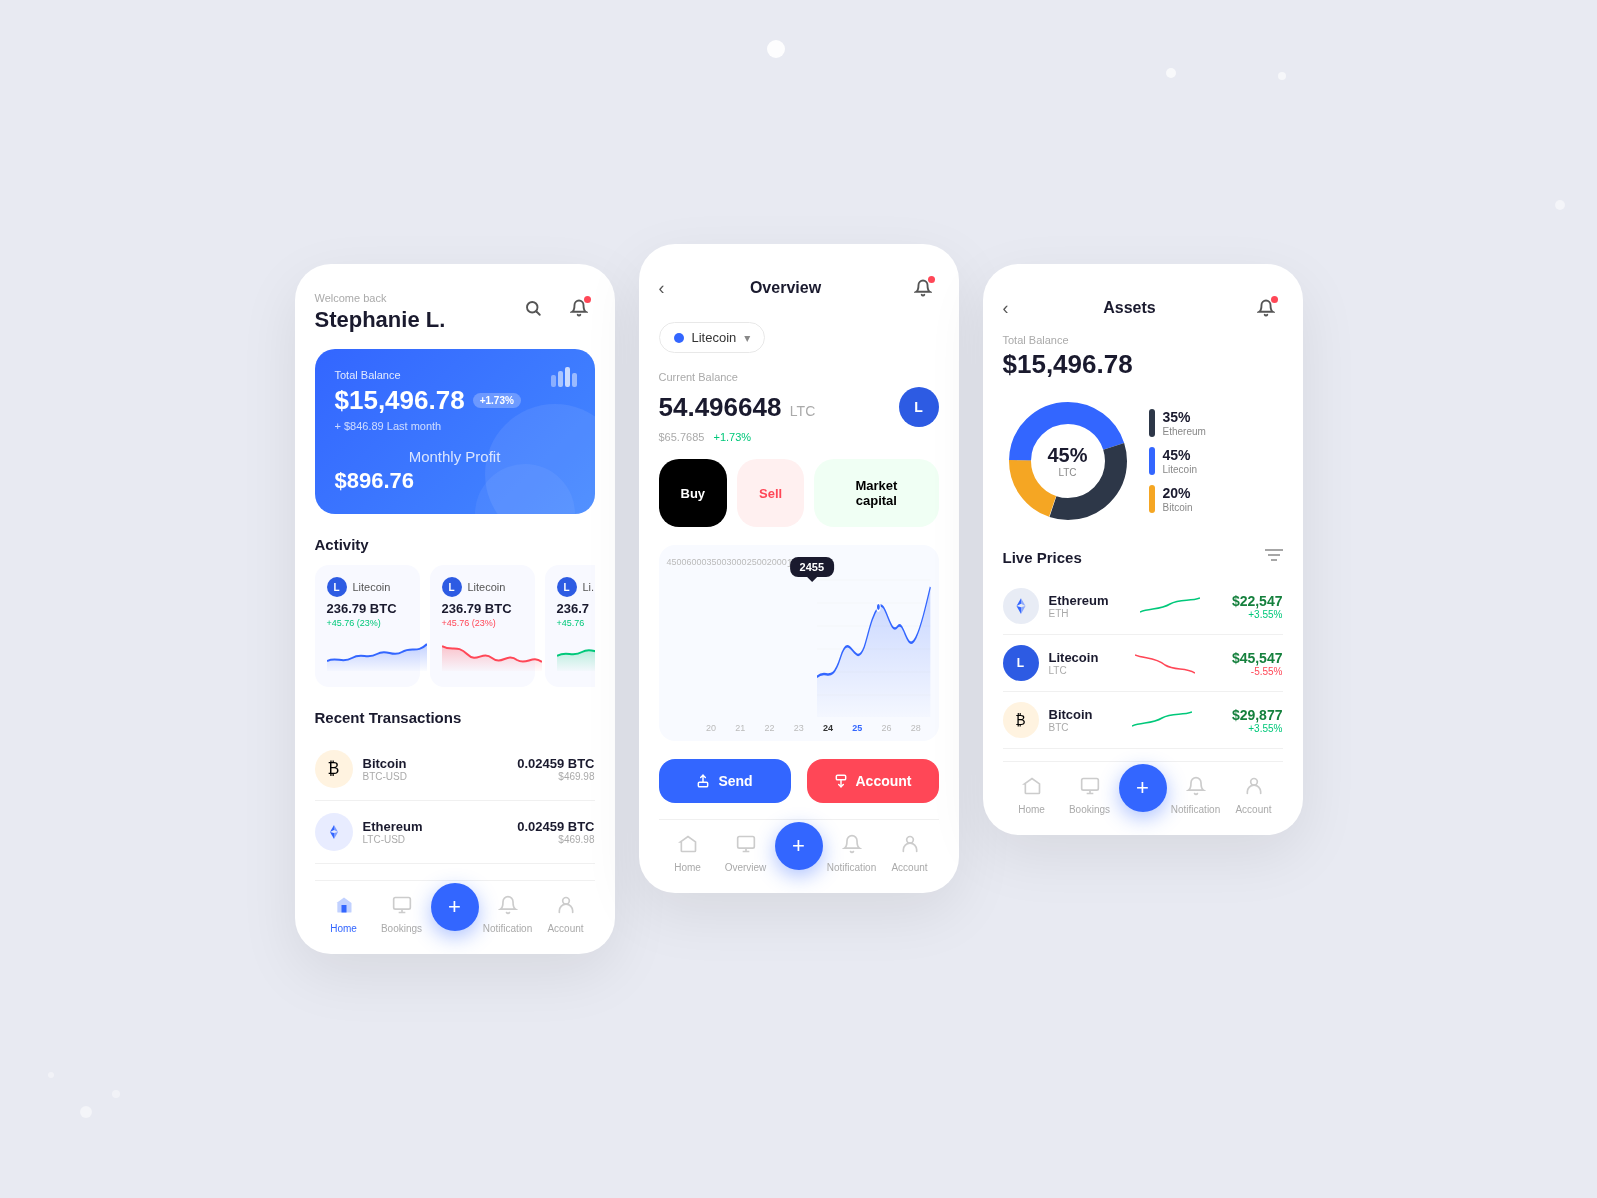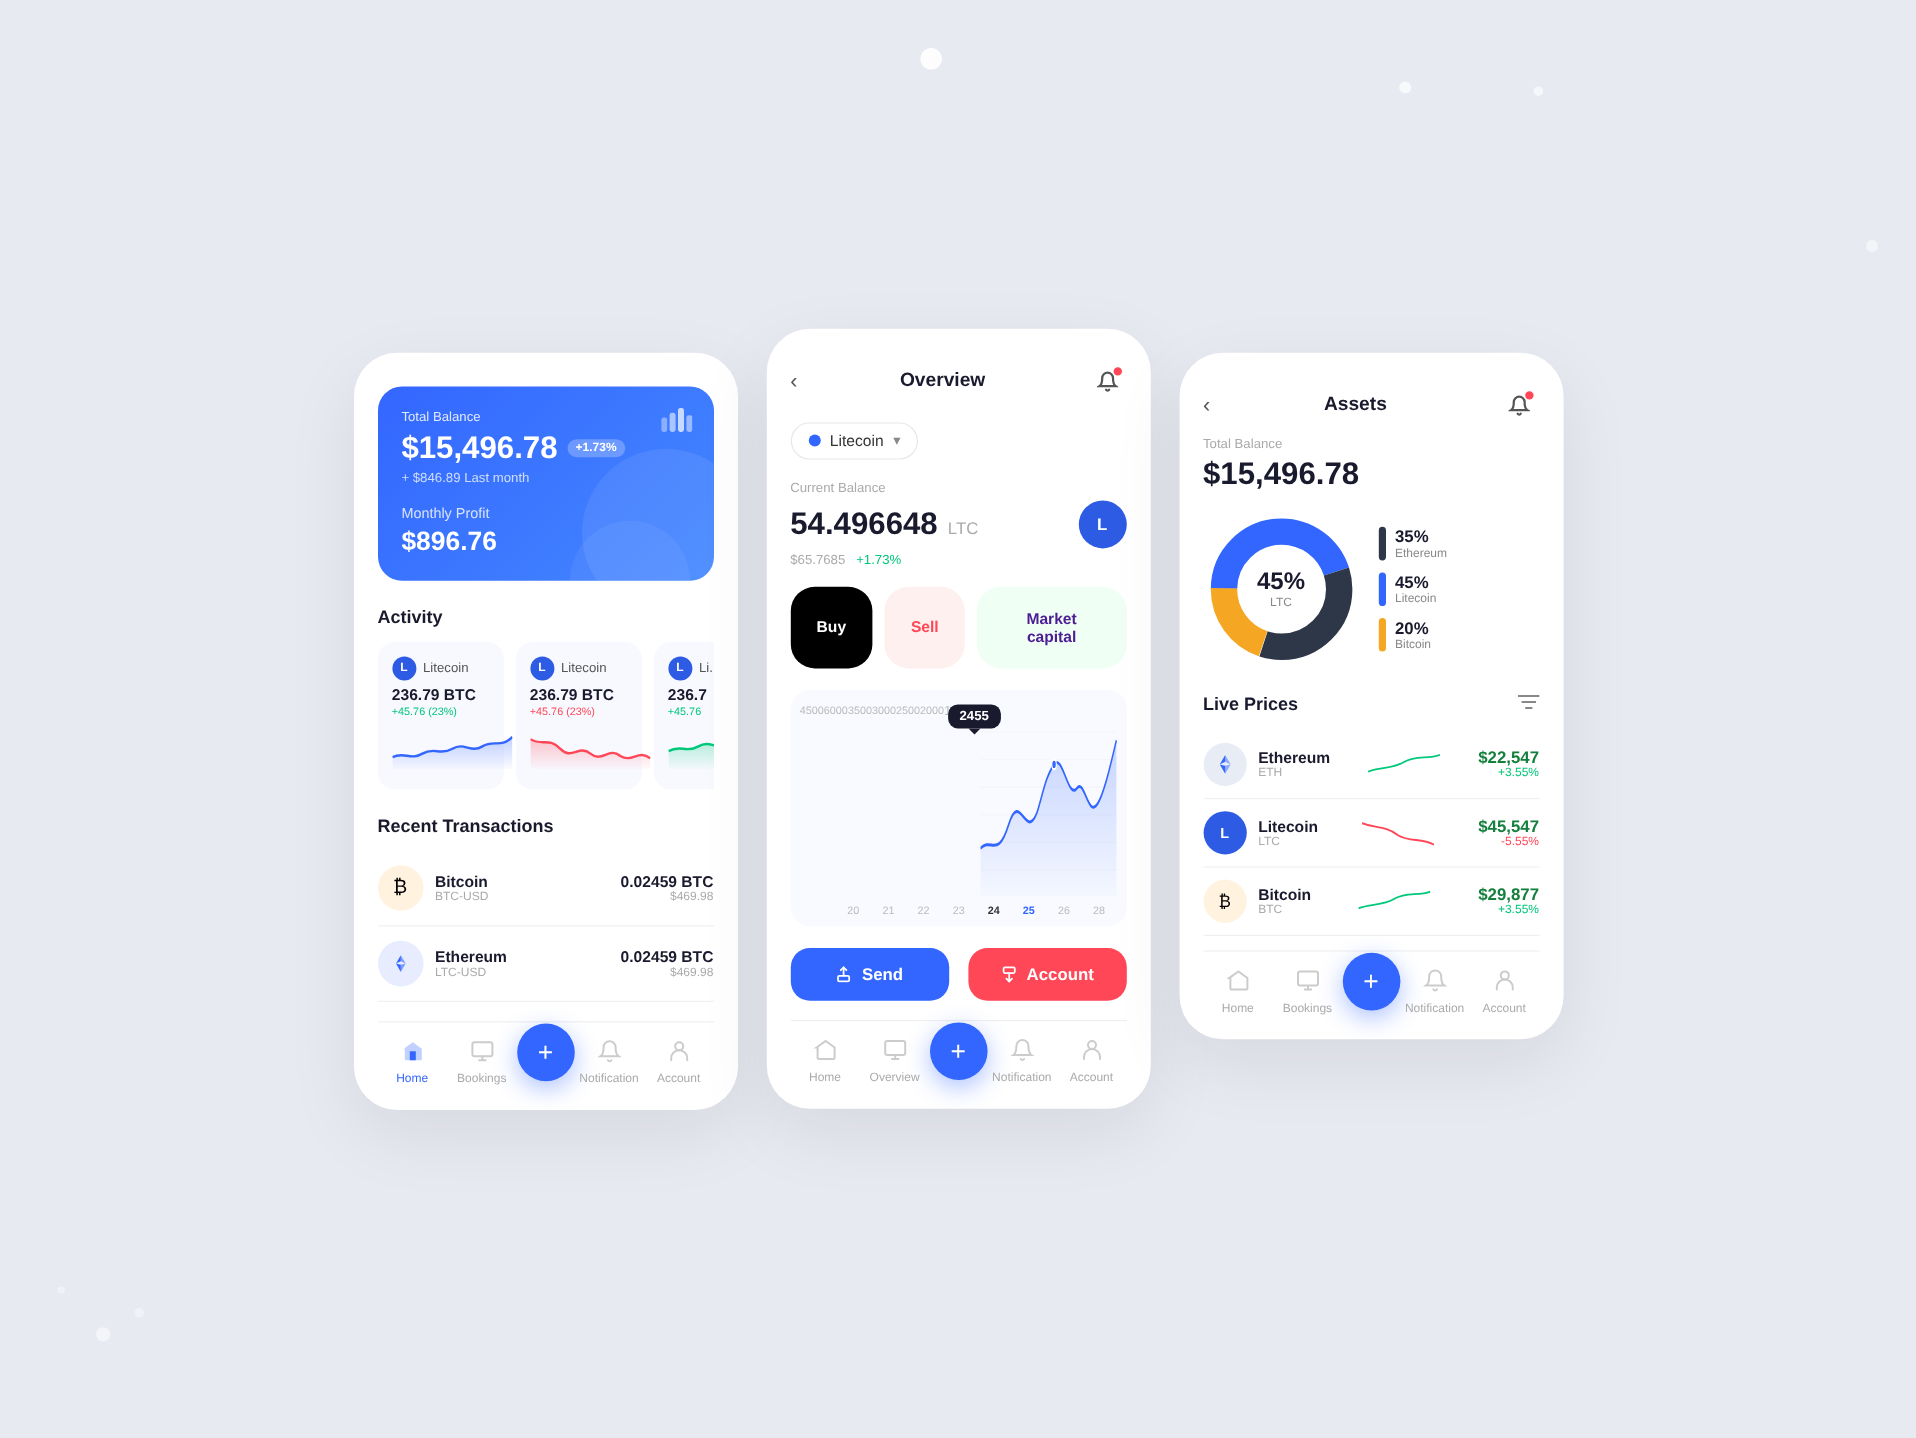--- a/index.html
+++ b/index.html
@@ -69,21 +69,21 @@
       position: absolute; right: 20px; bottom: -50px;
       width: 100px; height: 100px;
       border-radius: 50%;
       background: rgba(255,255,255,0.06);
     }
     .bc-label { font-size: 11px; opacity: 0.85; margin-bottom: 4px; }
     .bc-amount-row { display: flex; align-items: center; gap: 8px; margin-bottom: 4px; }
     .bc-amount { font-size: 26px; font-weight: 700; }
     .bc-badge { background: rgba(255,255,255,0.25); border-radius: 10px; padding: 2px 7px; font-size: 10px; font-weight: 600; }
     .bc-sub { font-size: 11px; opacity: 0.75; margin-bottom: 16px; }
-    .bc-profit-label { font-size: 12px; opacity: 0.8; margin-bottom: 3px; }
+    .bc-profit-label { font-size: 15px; opacity: 0.8; margin-bottom: 3px; text-align: center; }
     .bc-profit { font-size: 22px; font-weight: 700; }
     .bc-chart-icon { position: absolute; top: 18px; right: 18px; opacity: 0.8; }
 
     .section-title { font-size: 15px; font-weight: 700; color: #1a1a2e; margin-bottom: 12px; }
     .activity-cards { display: flex; gap: 10px; overflow: hidden; margin-bottom: 22px; }
     .act-card {
       background: #f8f9ff;
       border-radius: 14px;
       padding: 12px;
       min-width: 105px;
@@ -152,21 +152,21 @@
     .current-bal-row { display: flex; align-items: center; justify-content: space-between; margin-bottom: 4px; }
     .current-bal-amount { font-size: 26px; font-weight: 700; color: #1a1a2e; }
     .current-bal-unit { font-size: 14px; font-weight: 500; color: #aaa; margin-left: 4px; }
     .ltc-logo { width: 40px; height: 40px; background: #2d5be3; border-radius: 50%; display: flex; align-items: center; justify-content: center; font-size: 14px; color: white; font-weight: 700; }
     .bal-sub { font-size: 11px; color: #aaa; margin-bottom: 16px; }
     .bal-change { color: #00c87a; margin-left: 6px; }
 
     .action-btns { display: flex; gap: 10px; margin-bottom: 18px; }
     .btn-buy { background: #000000; color: white; border: none; border-radius: 20px; padding: 9px 22px; font-size: 13px; font-weight: 600; cursor: pointer; }
     .btn-sell { background: #fff0f0; color: #ff4757; border: none; border-radius: 20px; padding: 9px 22px; font-size: 13px; font-weight: 600; cursor: pointer; }
-    .btn-market { background: #f0fff4; color: #4c1d95; border: none; border-radius: 20px; padding: 19px 22px; font-size: 13px; font-weight: 600; cursor: pointer; }
+    .btn-market { background: #f0fff4; color: #000000; border: none; border-radius: 20px; padding: 19px 22px; font-size: 13px; font-weight: 600; cursor: pointer; }
 
     .chart-container {
       background: #f8faff; border-radius: 16px; padding: 12px 8px 8px;
       margin-bottom: 18px; position: relative;
     }
     .chart-tooltip {
       position: absolute; top: 12px; left: 50%; transform: translateX(-20%);
       background: #1a1a2e; color: white; font-size: 11px; font-weight: 600;
       padding: 4px 10px; border-radius: 8px;
     }
@@ -240,20 +240,41 @@
 <div class="bg-dot" style="width:8px;height:8px;top:72px;left:80%;opacity:0.6;"></div>
 <div class="bg-dot" style="width:12px;height:12px;bottom:80px;left:5%;opacity:0.5;"></div>
 <div class="bg-dot" style="width:8px;height:8px;bottom:100px;left:7%;opacity:0.4;"></div>
 <div class="bg-dot" style="width:6px;height:6px;bottom:120px;left:3%;opacity:0.4;"></div>
 <div class="bg-dot" style="width:10px;height:10px;top:200px;right:2%;opacity:0.5;"></div>
 
 <div class="phones-container">
 
   <div class="phone phone-1">
 
+    <div class="p1-header">
+      <div>
+        <div class="p1-welcome">Welcome back</div>
+        <div class="p1-name">Stephanie L.</div>
+      </div>
+      <div class="p1-icons">
+        <div class="icon-btn">
+          <svg width="18" height="18" viewBox="0 0 24 24" fill="none" stroke="#555" stroke-width="2.5" stroke-linecap="round">
+            <circle cx="11" cy="11" r="7"></circle>
+              <line x1="21" y1="21" x2="16.65" y2="16.65"></line>
+          </svg>
+        </div>
+        <div class="icon-btn notif-icon">
+          <svg width="18" height="18" viewBox="0 0 24 24" fill="none" stroke="#555" stroke-width="2.5" stroke-linecap="round">
+            <path d="M18 8A6 6 0 0 0 6 8c0 7-3 9-3 9h18s-3-2-3-9"></path>
+              <path d="M13.73 21a2 2 0 0 1-3.46 0"></path>
+          </svg>
+          <div class="notif-dot"></div>
+        </div>
+      </div>
+    </div>
 
     <div class="balance-card">
       <div class="bc-chart-icon">
         <svg width="26" height="20" viewBox="0 0 26 20" fill="none">
           <rect x="0" y="8" width="5" height="12" rx="2" fill="rgba(255,255,255,0.5)"></rect>
           <rect x="7" y="4" width="5" height="16" rx="2" fill="rgba(255,255,255,0.7)"></rect>
           <rect x="14" y="0" width="5" height="20" rx="2" fill="rgba(255,255,255,0.9)"></rect>
           <rect x="21" y="6" width="5" height="14" rx="2" fill="rgba(255,255,255,0.6)"></rect>
         </svg>
       </div>

